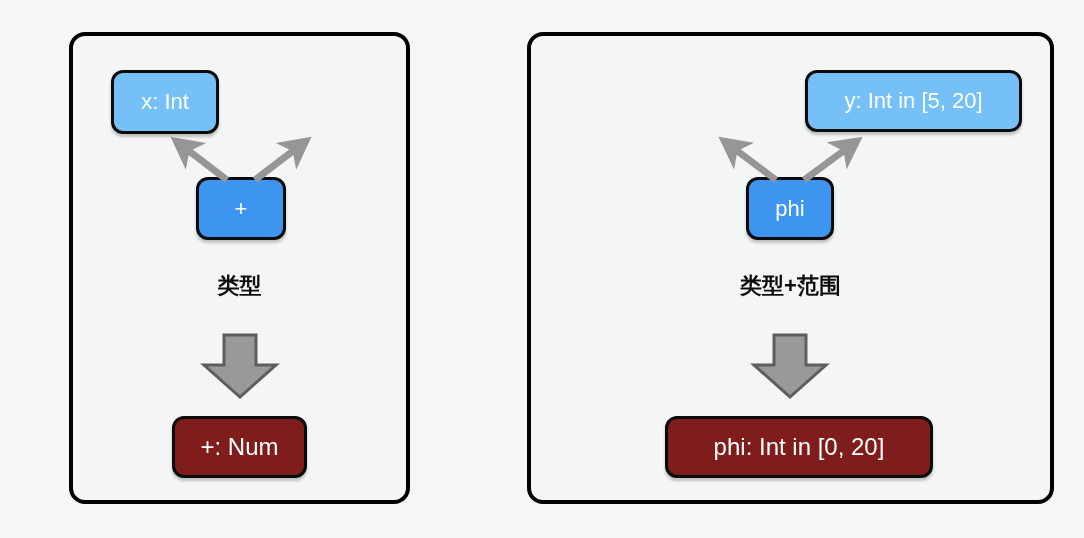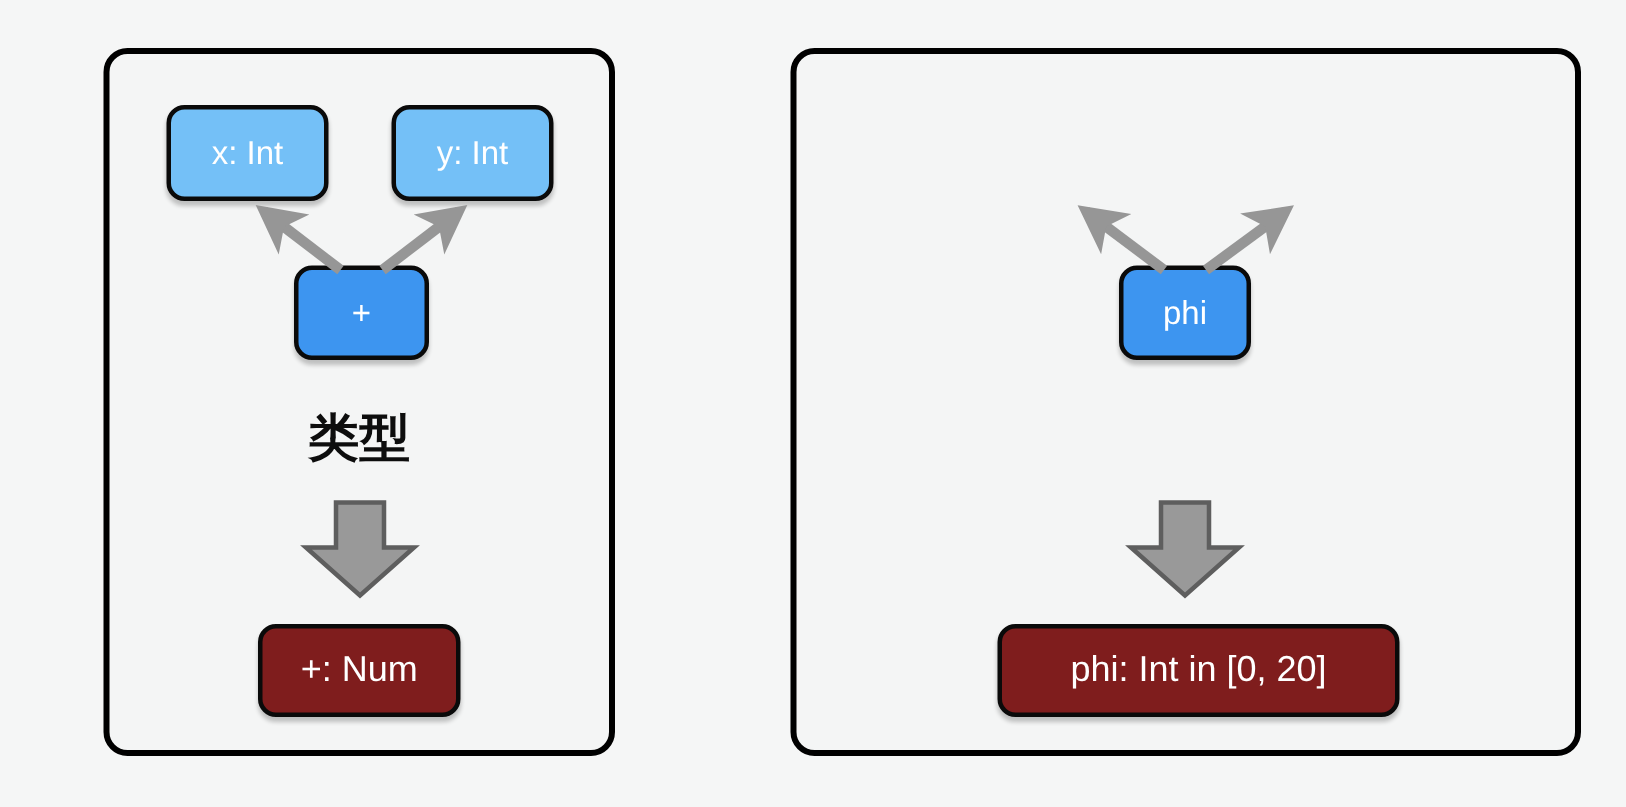--- a/index.html
+++ b/index.html
@@ -71,21 +71,21 @@
   .n-rx   { left: 532px; top: 70px;  width: 220px; height: 62px; }
   .n-ry   { left: 781px; top: 70px;  width: 217px; height: 62px; }
   .n-rop  { left: 722px; top: 177px; width: 88px;  height: 63px; }
   .n-rres { left: 641px; top: 416px; width: 268px; height: 62px; }
 
   
   .caption {
     position: absolute;
     color: #0d0d0d;
     font-weight: bold;
-    font-size: 34px;
+    font-size: 22px;
     line-height: 1;
     text-align: center;
     white-space: nowrap;
   }
   .cap-left  { left: 45px;  top: 275px; width: 341px; }
   .cap-right { left: 503px; top: 275px; width: 527px; }
 
   
   .edges {
     position: absolute;
@@ -97,34 +97,35 @@
 </style>
 </head>
 <body>
 
 <div class="stage">
 
   <div class="panel panel-left"></div>
 
   <div class="node node-var n-lx">x: Int</div>
 
-  <div class="node node-var n-ly">y: Int</div>
 
   <div class="node node-op n-lop">+</div>
 
   <div class="caption cap-left">类型</div>
 
   <div class="node node-result n-lres">+: Num</div>
 
   <div class="panel panel-right"></div>
 
 
+  <div class="node node-var n-ry">y: Int in [5, 20]</div>
 
   <div class="node node-op n-rop">phi</div>
 
+  <div class="caption cap-right">类型+范围</div>
 
   <div class="node node-result n-rres">phi: Int in [0, 20]</div>
 
   <svg class="edges" viewBox="0 0 1084 538" xmlns="http://www.w3.org/2000/svg">
     <defs>
       <marker id="arrowhead" markerWidth="5" markerHeight="5" refX="3.6" refY="2.5" orient="auto" markerUnits="strokeWidth">
         <path d="M0,0.1 L4.6,2.5 L0,4.9 L1.2,2.5 Z" fill="#969696"></path>
       </marker>
     </defs>
 

